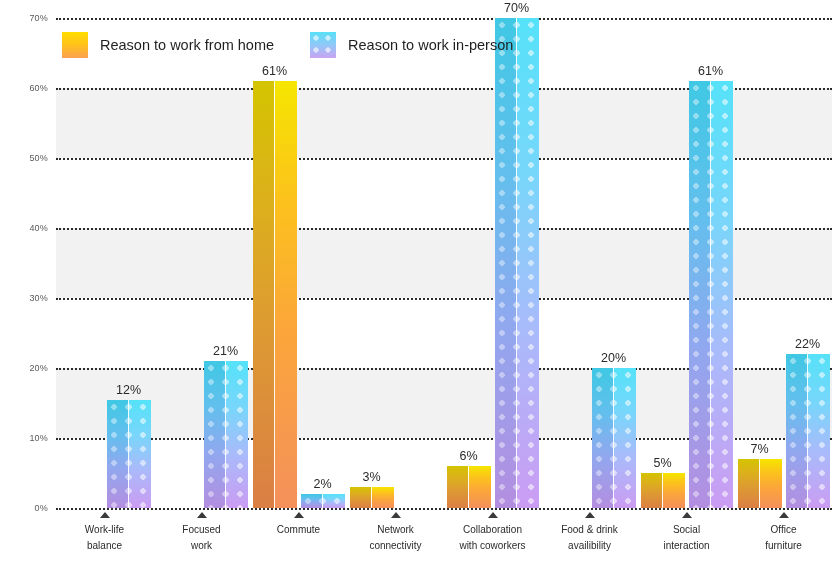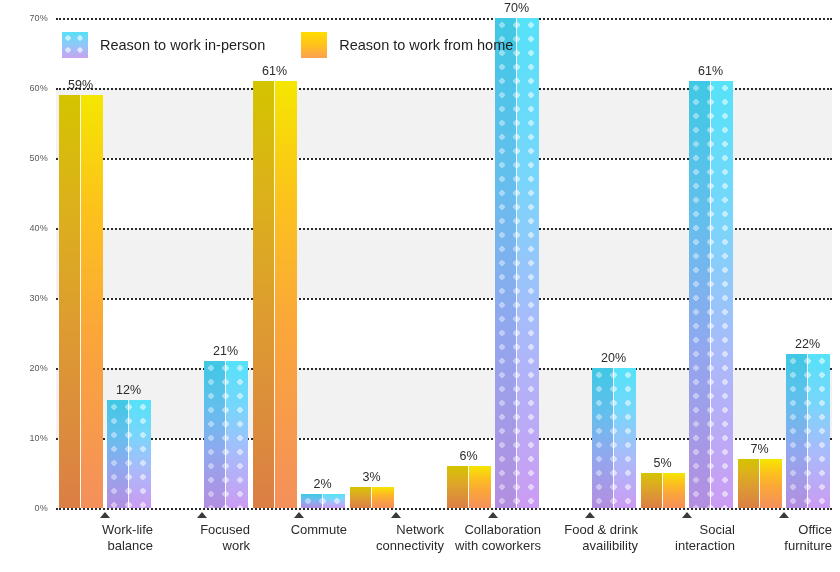--- a/index.html
+++ b/index.html
@@ -111,22 +111,22 @@
     margin-bottom: 3px;
     font-size: 12.5px;
     color: #2b2b2b;
     white-space: nowrap;
   }
 
   
   .x-cat {
     position: absolute;
     top: 512px;
-    text-align: right;
-    font-size: 13px;
+    text-align: center;
+    font-size: 10px;
     line-height: 16px;
     color: #2b2b2b;
   }
   .x-cat .caret {
     display: block;
     width: 0;
     height: 0;
     margin: 0 auto 4px auto;
     border-left: 5px solid transparent;
     border-right: 5px solid transparent;
@@ -188,25 +188,20 @@
         <div class="gridline" style="top: 420px;"></div>
         <div class="gridline" style="top: 350px;"></div>
         <div class="gridline" style="top: 280px;"></div>
         <div class="gridline" style="top: 210px;"></div>
         <div class="gridline" style="top: 140px;"></div>
         <div class="gridline" style="top: 70px;"></div>
         <div class="gridline" style="top: 0px;"></div>
       </div>
     <div>
         <div class="group" style="left: 0px; width: 97px;">
-          <div class="bar home" style="left: 2.5px; height: 413px;">
-            <div class="half left"></div>
-            <div class="half right"></div>
-            <div class="bar-label">59%</div>
-          </div>
           <div class="bar inperson" style="left: 50.5px; height: 108px;">
             <div class="half left"></div>
             <div class="half right"></div>
             <div class="bar-label">12%</div>
           </div>
         </div>
         <div class="group" style="left: 97px; width: 97px;">
           <div class="bar inperson" style="left: 50.5px; height: 147px;">
             <div class="half left"></div>
             <div class="half right"></div>
@@ -330,22 +325,22 @@
         <div class="x-cat" style="left: 735px; width: 97px;">
           <span class="caret"></span>
           <span class="cat-text">Office</span>
           <span class="cat-text">furniture</span>
         </div>
       </div>
   </div>
 
   <div class="legend">
     <div class="legend-item">
+      <span class="legend-swatch home"></span>
+      <span class="legend-label">Reason to work from home</span>
+    </div>
+    <div class="legend-item">
       <span class="legend-swatch inperson"></span>
       <span class="legend-label">Reason to work in-person</span>
     </div>
-    <div class="legend-item">
-      <span class="legend-swatch home"></span>
-      <span class="legend-label">Reason to work from home</span>
-    </div>
   </div>
 
 </div>
 
 </body></html>

